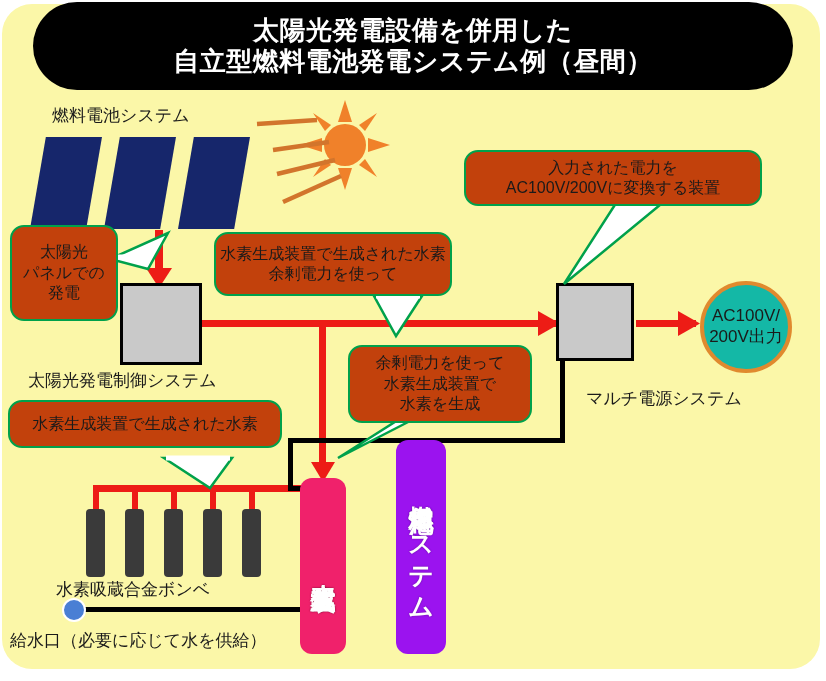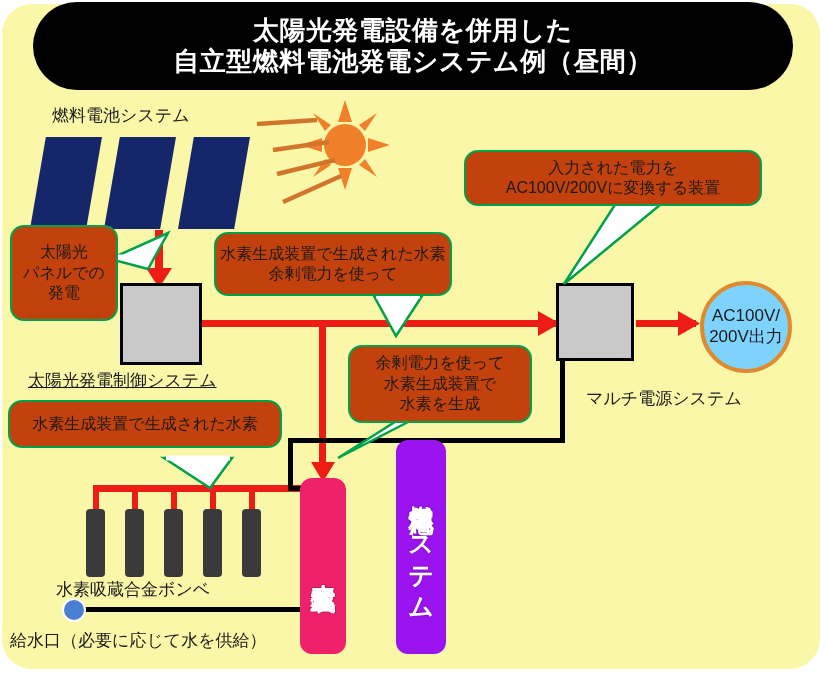--- a/index.html
+++ b/index.html
@@ -28,21 +28,21 @@
   #sun{position:absolute;left:300px;top:100px;width:90px;height:90px;}
   #sunray-lines{position:absolute;left:255px;top:118px;width:110px;height:100px;}
 
   
   .gbox{position:absolute;background:#c9c9c9;border:3px solid #000000;box-sizing:border-box;}
   #gbox-pv{left:120px;top:283px;width:82px;height:82px;}
   #gbox-multi{left:556px;top:283px;width:78px;height:78px;}
 
   
   #ac-circle{position:absolute;left:700px;top:281px;width:92px;height:92px;border-radius:50%;
-    background:#7dd3fc;border:4px solid #e08a2e;box-sizing:border-box;
+    background:#14b8a6;border:4px solid #e08a2e;box-sizing:border-box;
     display:flex;flex-direction:column;align-items:center;justify-content:center;}
   #ac-circle span{font-size:17px;color:#1a1a1a;line-height:1.22;white-space:nowrap;}
 
   
   .vbox{position:absolute;border-radius:12px;display:flex;align-items:center;justify-content:center;}
   .vbox .vtext{color:#ffffff;font-size:25px;font-weight:bold;line-height:1.08;
     writing-mode:vertical-rl;text-orientation:upright;letter-spacing:1px;
     text-shadow:0 0 2px rgba(0,0,0,.35);}
   #box-h2gen{left:300px;top:478px;width:46px;height:176px;background:#f0216b;}
   #box-fuelcell{left:396px;top:440px;width:50px;height:214px;background:#9b13ef;}
@@ -130,21 +130,21 @@
   <div class="wire" style="left:249px;top:485px;width:6px;height:28px;"></div>
 
   <div class="kwire" style="left:560px;top:361px;width:5px;height:81px;"></div>
   <div class="kwire" style="left:288px;top:438px;width:277px;height:5px;"></div>
   <div class="kwire" style="left:288px;top:438px;width:5px;height:53px;"></div>
   <div class="kwire" style="left:288px;top:486px;width:18px;height:5px;"></div>
 
   <div class="kwire" style="left:84px;top:607px;width:218px;height:5px;"></div>
 
   <div class="gbox" id="gbox-pv"></div>
-  <div class="lbl" style="left:28px;top:369px;text-decoration:underline;">太陽光発電制御システム</div>
+  <div class="lbl" style="left:28px;top:369px;">太陽光発電制御システム</div>
 
   <div class="gbox" id="gbox-multi"></div>
   <div class="lbl" style="left:586px;top:366px;margin-top:21px;">マルチ電源システム</div>
 
   <div id="ac-circle">
     <span>AC100V/</span>
     <span>200V出力</span>
   </div>
 
   <div class="vbox" id="box-h2gen">

